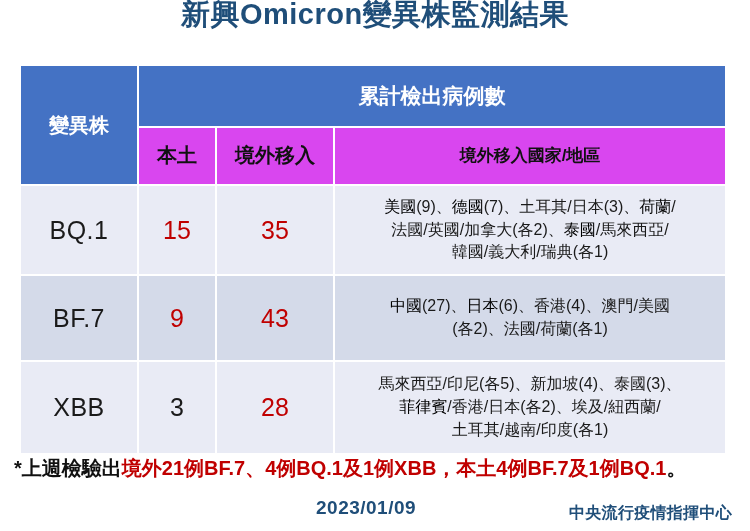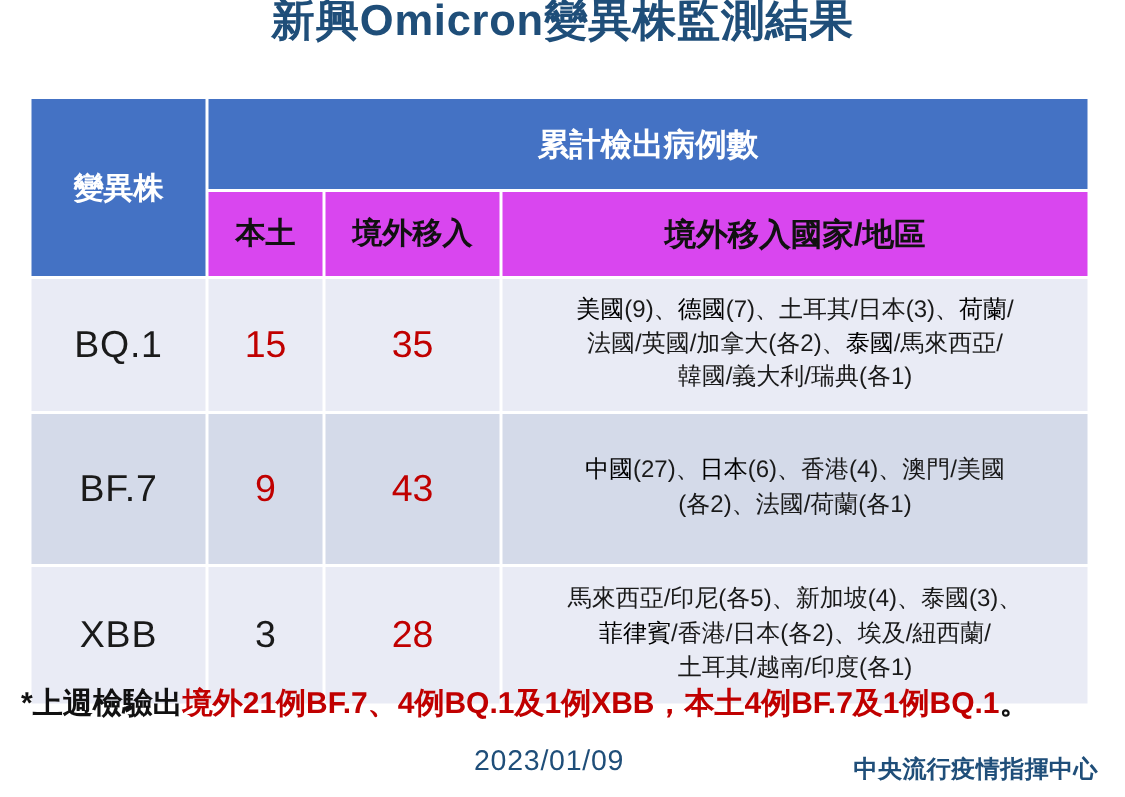--- a/index.html
+++ b/index.html
@@ -57,21 +57,21 @@
   .hdr-variant { font-size: 20px; height: 118px; }
   .hdr-cum     { font-size: 21px; height: 50px; }
 
   .hdr-sub {
     background: #d946ef;
     color: #111111;
     font-weight: bold;
     font-size: 20px;
     height: 47px;
   }
-  .hdr-sub-wide { font-size: 21px; margin-left: 45px; }
+  .hdr-sub-wide { font-size: 17px; margin-left: 45px; }
 
   .row-a td { background: #E9EBF5; }
   .row-b td { background: #D4DAE9; }
 
   .cell-variant {
     font-size: 25px;
     color: #1a1a1a;
     letter-spacing: 0.5px;
   }
   .cell-num {
@@ -84,42 +84,42 @@
   .cell-country {
     font-size: 16px;
     line-height: 1.42;
     color: #1a1a1a;
     padding: 4px 6px !important;
     text-align: center;
   }
   .cell-country .hl { color: #000000; }
 
   .r1 { height: 88px; }
-  .r2 { height: 100px; border-radius: 11px; }
+  .r2 { height: 84px; border-radius: 11px; }
   .r3 { height: 91px; }
 
   
   #footnote {
     position: absolute;
     left: 14px;
     top: 455px;
     font-size: 20px;
     font-weight: bold;
     color: #111111;
     white-space: nowrap;
   }
   #footnote .hl { color: #C00000; }
 
   
   #footer-date {
     position: absolute;
     left: 316px;
     top: 497px;
     font-size: 19px;
-    font-weight: normal;
+    font-weight: bold;
     color: #1F4E79;
     letter-spacing: 0.5px;
   }
   #footer-org {
     position: absolute;
     right: 18px;
     top: 503px;
     font-size: 16px;
     font-weight: bold;
     color: #1F4E79;

